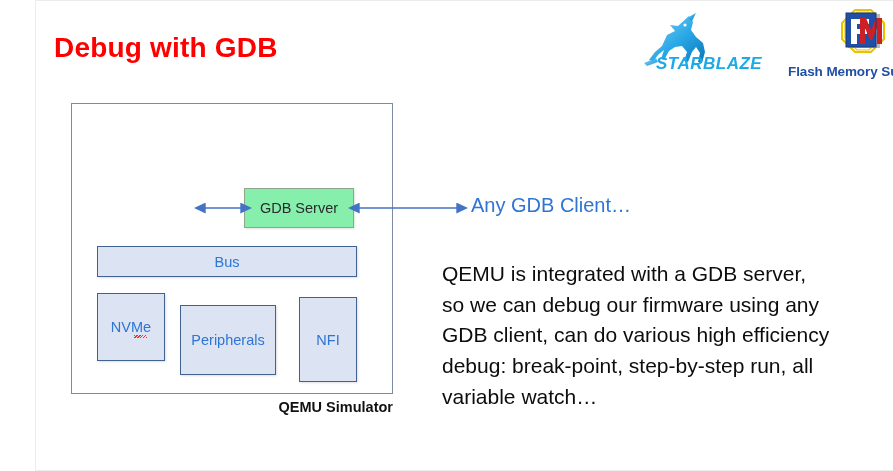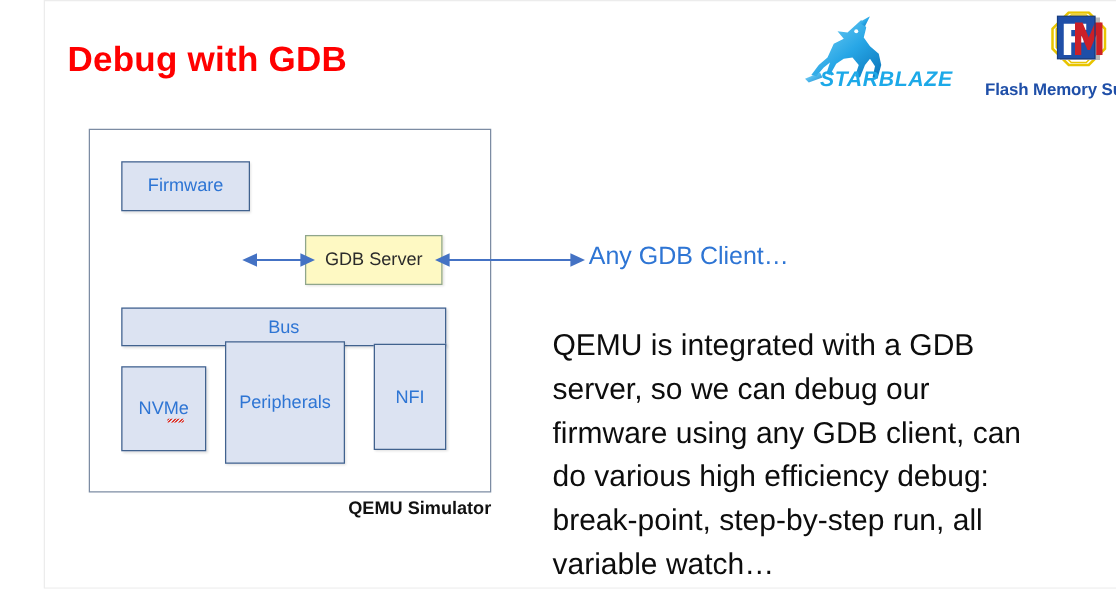--- a/index.html
+++ b/index.html
@@ -92,22 +92,22 @@
     align-items: center;
     justify-content: center;
     color: #2E75D4;
     font-size: 14.5px;
     box-shadow: 1px 1px 2px rgba(0,0,0,0.13);
   }
   #box-firmware   { left: 61px;  top: 128px; width: 103px; height: 40px; }
   #box-armtcg     { left: 61px;  top: 185px; width: 103px; height: 44px; }
   #box-bus        { left: 61px;  top: 245px; width: 260px; height: 31px; }
   #box-nvme       { left: 61px;  top: 292px; width: 68px;  height: 68px; }
-  #box-peripherals{ left: 144px; top: 272px; width: 96px;  height: 98px; }
-  #box-nfi        { left: 263px; top: 274px; width: 58px;  height: 85px; }
+  #box-peripherals{ left: 144px; top: 304px; width: 96px;  height: 70px; }
+  #box-nfi        { left: 263px; top: 296px; width: 58px;  height: 85px; }
 
   
   #nvme-label { position: relative; }
   #nvme-label::after {
     content: "";
     position: absolute;
     left: 58%;
     bottom: -3px;
     width: 13px;
     height: 3px;
@@ -115,21 +115,21 @@
       repeating-linear-gradient(135deg, #E03A2F 0 1px, transparent 1px 2px);
   }
 
   
   #box-gdbserver {
     position: absolute;
     left: 208px;
     top: 187px;
     width: 110px;
     height: 40px;
-    background: #fef9c3;
+    background: #86efac;
     border: 1.4px solid #8FA68C;
     box-sizing: border-box;
     display: flex;
     align-items: center;
     justify-content: center;
     color: #2B2B2B;
     font-size: 14.5px;
     box-shadow: 1px 1px 2px rgba(0,0,0,0.12);
   }
 
@@ -145,21 +145,21 @@
     top: 193px;
     font-size: 20px;
     color: #2E75D4;
     white-space: nowrap;
   }
   #body-paragraph {
     position: absolute;
     left: 406px;
     top: 258px;
     width: 392px;
-    font-size: 24px;
+    font-size: 21px;
     line-height: 1.46;
     color: #0D0D0D;
   }
 </style>
 </head>
 <body>
 
 <div id="slide">
 
   <div id="slide-title">Debug with GDB</div>
@@ -193,23 +193,20 @@
         <path d="M25 9 h18 v5 h-12 v5 h10 v5 h-10 v10 h-6 z" fill="#FFFFFF"></path>
         <path d="M34 8 h6 l5 12 l5 -12 h6 v26 h-5 v-16 l-5 12 h-2 l-5 -12 v16 h-5 z" fill="#CC2027"></path>
         <rect x="20" y="3" width="30" height="34" fill="none" stroke="#163B7D" stroke-width="1"></rect>
       </g>
     </svg>
     <div class="logo-text" id="fms-wordmark">Flash Memory Summit</div>
   </div>
 
   <div id="qemu-container"></div>
 
-  <div class="blue-box" id="box-firmware">
-    <span>Firmware</span>
-  </div>
 
 
   <div id="box-gdbserver">
     <span>GDB Server</span>
   </div>
 
   <div class="blue-box" id="box-bus">
     <span>Bus</span>
   </div>
 

